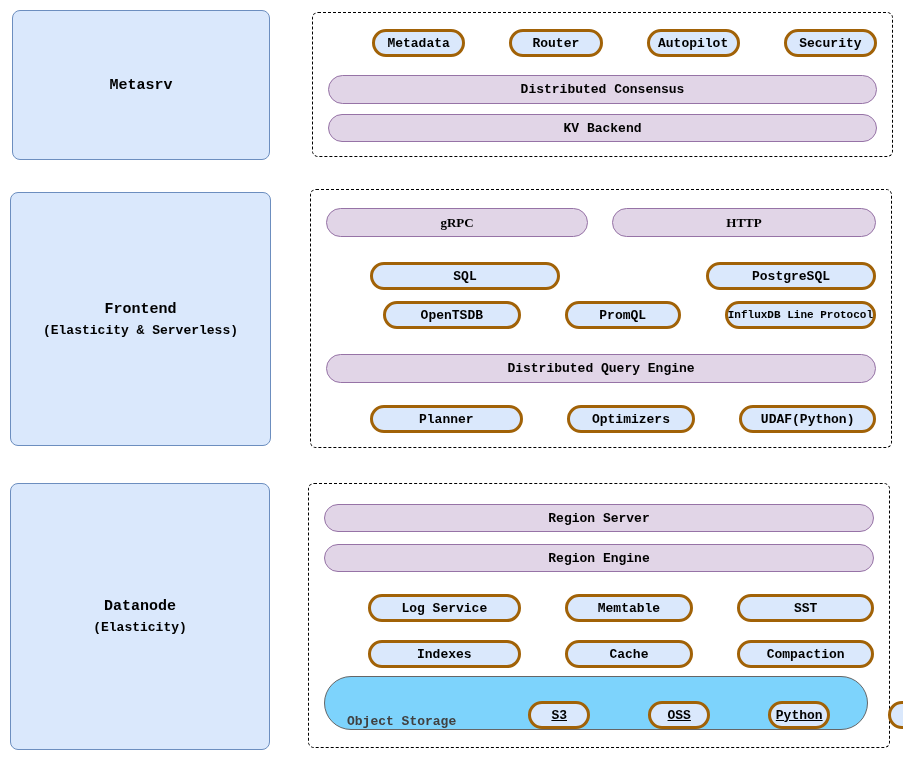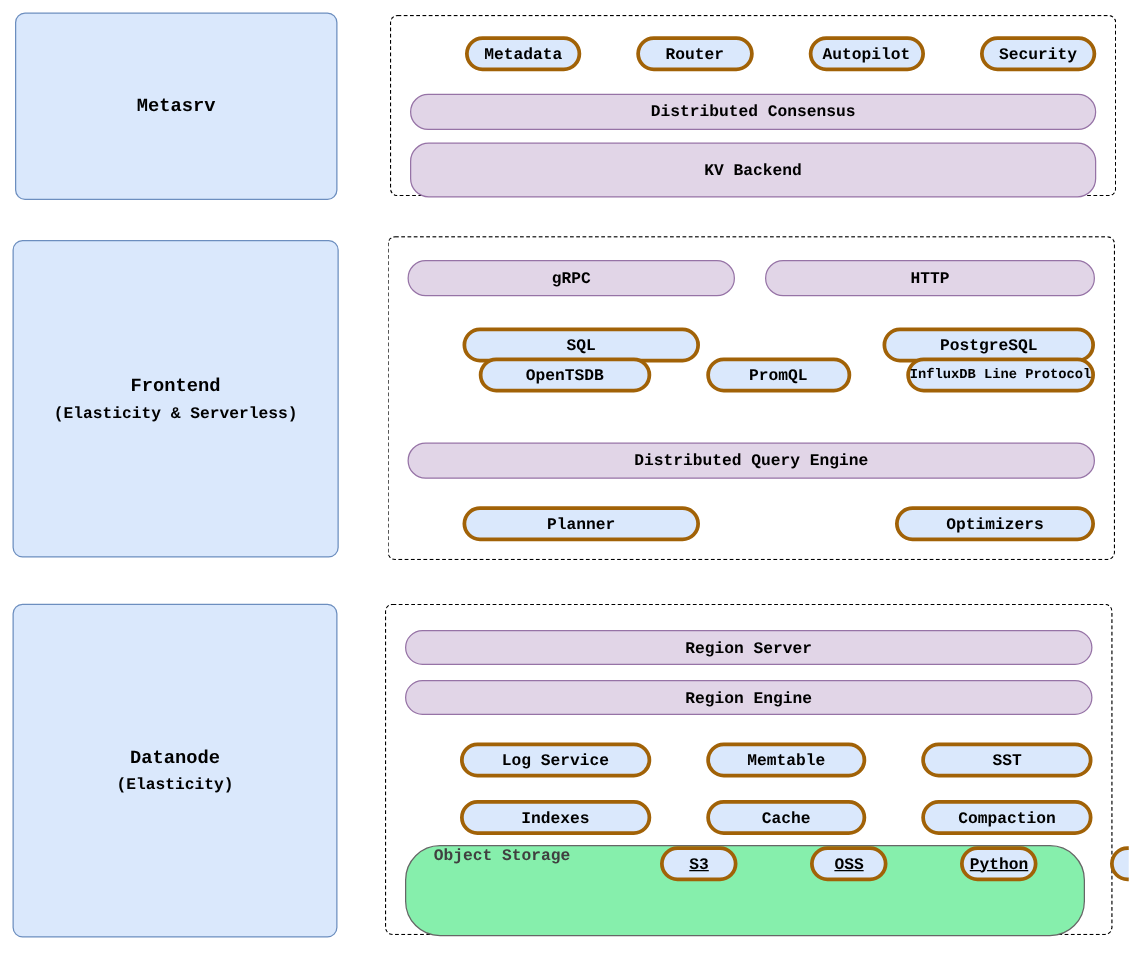--- a/index.html
+++ b/index.html
@@ -59,23 +59,23 @@
   .w127 { width:127px; }
   .w159 { width:190px; }
   .w160 { width:160px; }
   .w170 { width:170px; }
   .w262 { width:262px; }
   .w264 { width:264px; }
   .w62  { width:62px; }
 
   
   .storage {
-    position:absolute; left:15px; top:192px; width:544px; height:73px;
-    background:#86efac; border:1px solid #666666; border-radius:28px;
-    display:flex; align-items:flex-start; box-sizing:border-box;
+    position:absolute; left:15px; top:192px; width:544px; height:54px;
+    background:#7dd3fc; border:1px solid #666666; border-radius:28px;
+    display:flex; align-items:flex-end; box-sizing:border-box;
   }
   .storage-label { margin-left:22px; font-size:13px; font-weight:bold; color:#404040; white-space:nowrap; }
   .storage-boxes { display:flex; gap:14px; margin-left:28px;text-decoration:underline; }
 </style>
 </head>
 <body>
 
 <div class="canvas">
 
   <div class="bigbox" id="metasrv-box">
@@ -93,41 +93,42 @@
   </div>
 
   <div class="group" id="metasrv-group">
     <div class="row" style="top:16px;">
       <div class="sbox w127">Metadata</div>
       <div class="sbox w127">Router</div>
       <div class="sbox w127">Autopilot</div>
       <div class="sbox w127">Security</div>
     </div>
     <div class="pill" style="top:62px;">Distributed Consensus</div>
-    <div class="pill" style="top:101px; height:44px;">KV Backend</div>
+    <div class="pill" style="top:101px; height:28px;">KV Backend</div>
   </div>
 
   <div class="group" id="frontend-group">
-    <div class="row" style="top:18px;">
+    <div class="row" style="top:18px;font-family:Liberation Serif, serif;">
       <div class="pill-inline w262">gRPC</div>
       <div class="pill-inline w264">HTTP</div>
     </div>
     <div class="row" style="top:72px;">
       <div class="sbox w159">SQL</div>
       <div class="sbox w170">PostgreSQL</div>
     </div>
-    <div class="row" style="top:96px;padding-left:13px;">
+    <div class="row" style="top:111px;padding-left:13px;">
       <div class="sbox w159">OpenTSDB</div>
       <div class="sbox w160">PromQL</div>
       <div class="sbox w170 small-text">InfluxDB Line Protocol</div>
     </div>
     <div class="pill" style="top:164px;">Distributed Query Engine</div>
     <div class="row" style="top:215px;">
       <div class="sbox w159">Planner</div>
       <div class="sbox w160">Optimizers</div>
+      <div class="sbox w170">UDAF(Python)</div>
     </div>
   </div>
 
   <div class="group" id="datanode-group">
     <div class="pill" style="top:20px; height:28px;">Region Server</div>
     <div class="pill" style="top:60px; height:28px;">Region Engine</div>
     <div class="row" style="top:110px;">
       <div class="sbox w159">Log Service</div>
       <div class="sbox w160">Memtable</div>
       <div class="sbox w170">SST</div>

